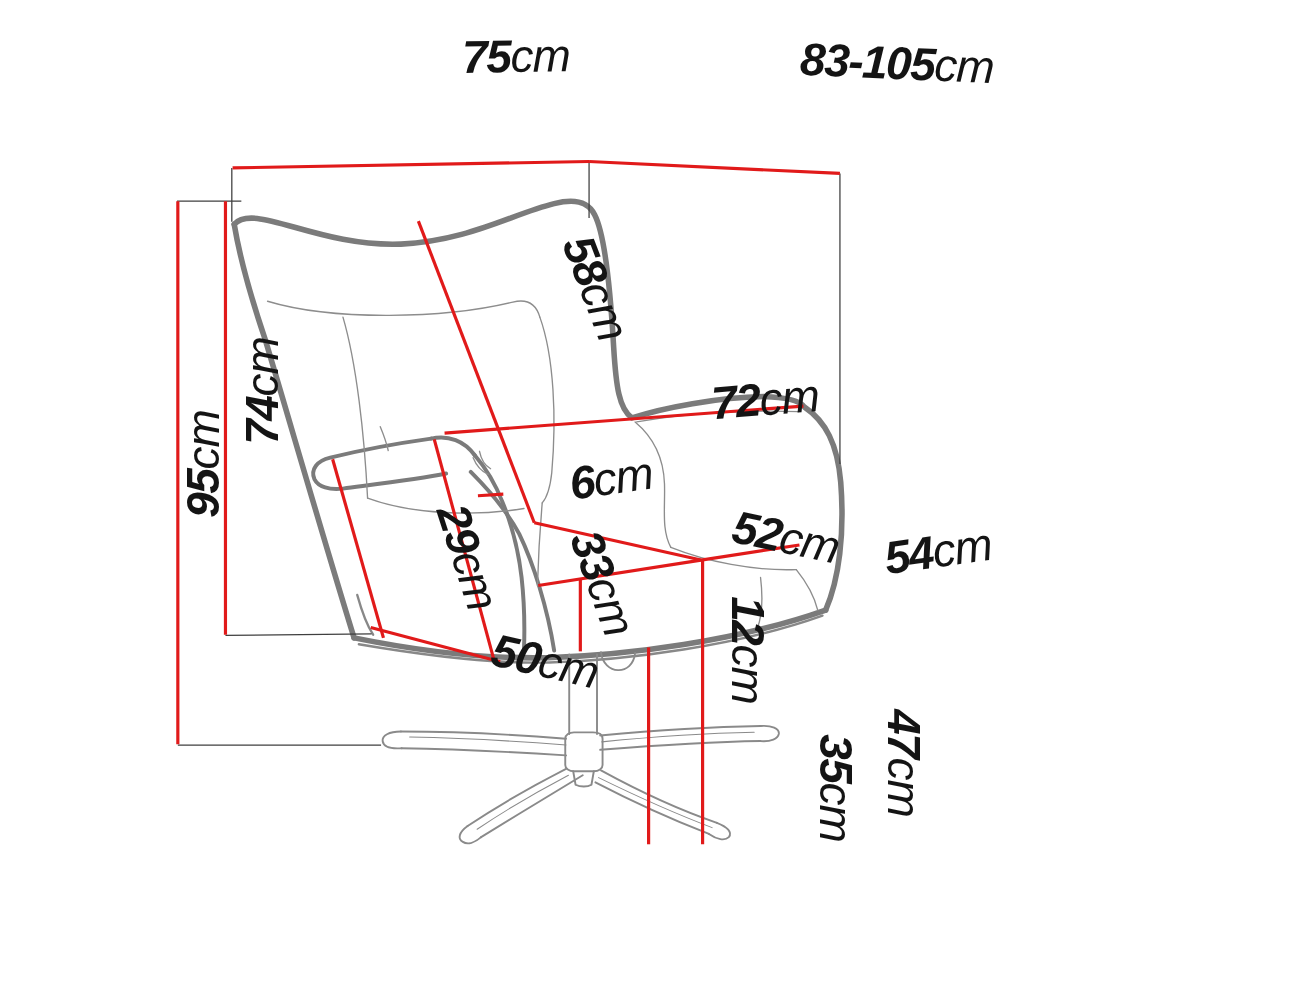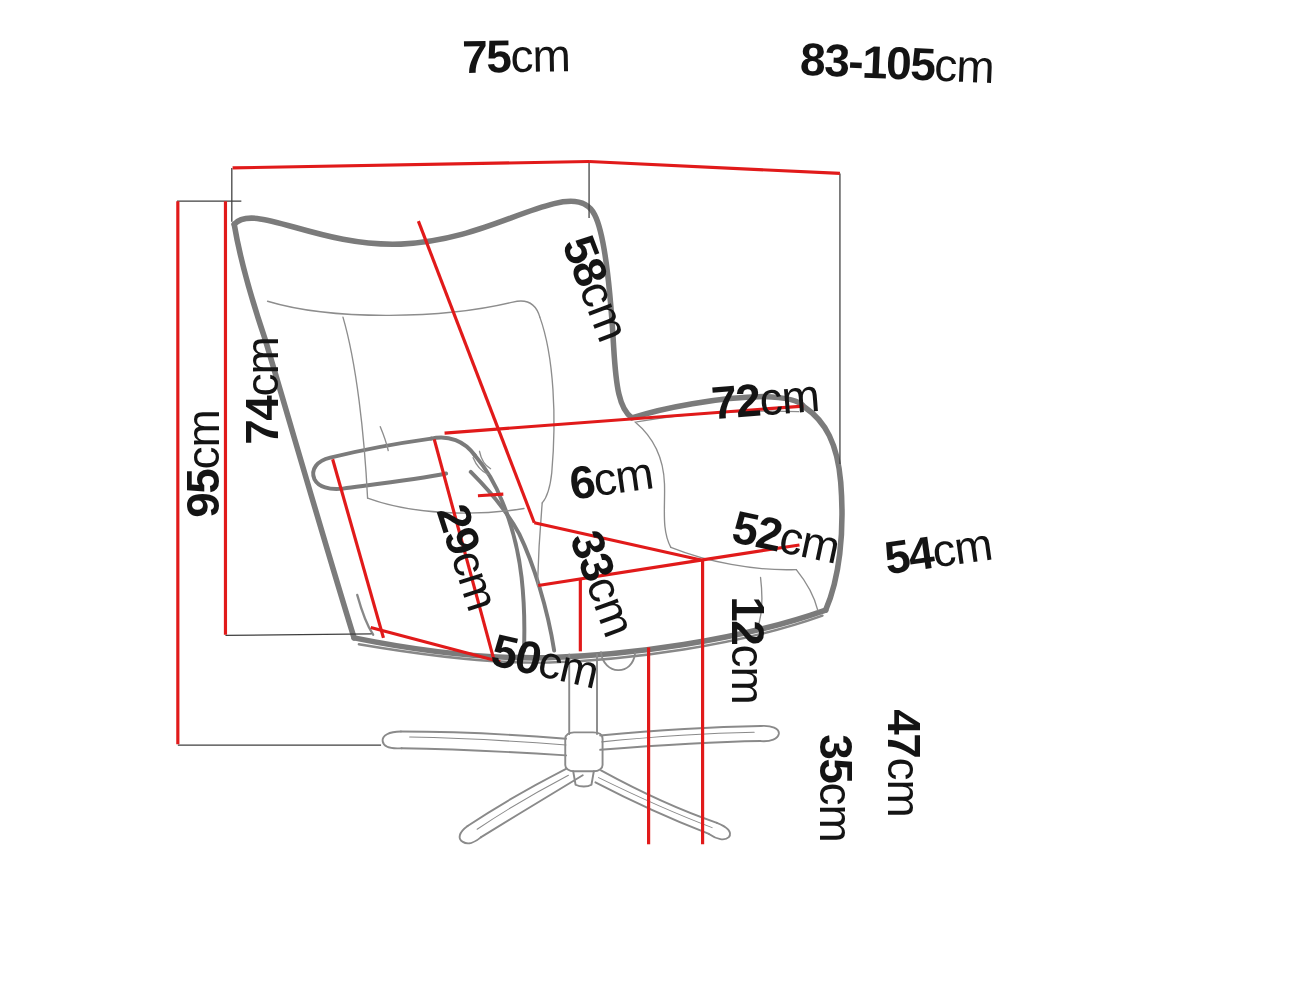--- a/index.html
+++ b/index.html
@@ -12,20 +12,21 @@
     --text:#141414;
     --background:#ffffff;
   }
   html,body{margin:0;padding:0;background:var(--background);}
   .canvas{
     position:relative;
     width:1040px;height:982px;
     background:var(--background);
     overflow:hidden;
     font-family:"Liberation Sans", sans-serif;
+    font-style:italic;
   }
   .canvas svg{position:absolute;left:0;top:0;width:100%;height:100%;}
 
   
   .st-outline{fill:none;stroke:var(--outline);stroke-width:7;stroke-linecap:round;stroke-linejoin:round;}
   .st-outline-med{fill:none;stroke:var(--outline);stroke-width:5;stroke-linecap:round;stroke-linejoin:round;}
   .st-shadow{fill:none;stroke:var(--outline_shadow);stroke-width:3;stroke-linecap:round;opacity:.75;}
   .st-seam{fill:none;stroke:var(--seam);stroke-width:1.7;stroke-linecap:round;}
   .st-base{fill:none;stroke:var(--base);stroke-width:2.4;stroke-linecap:round;stroke-linejoin:round;}
   .st-base-thin{fill:none;stroke:var(--base);stroke-width:1.3;stroke-linecap:round;}

